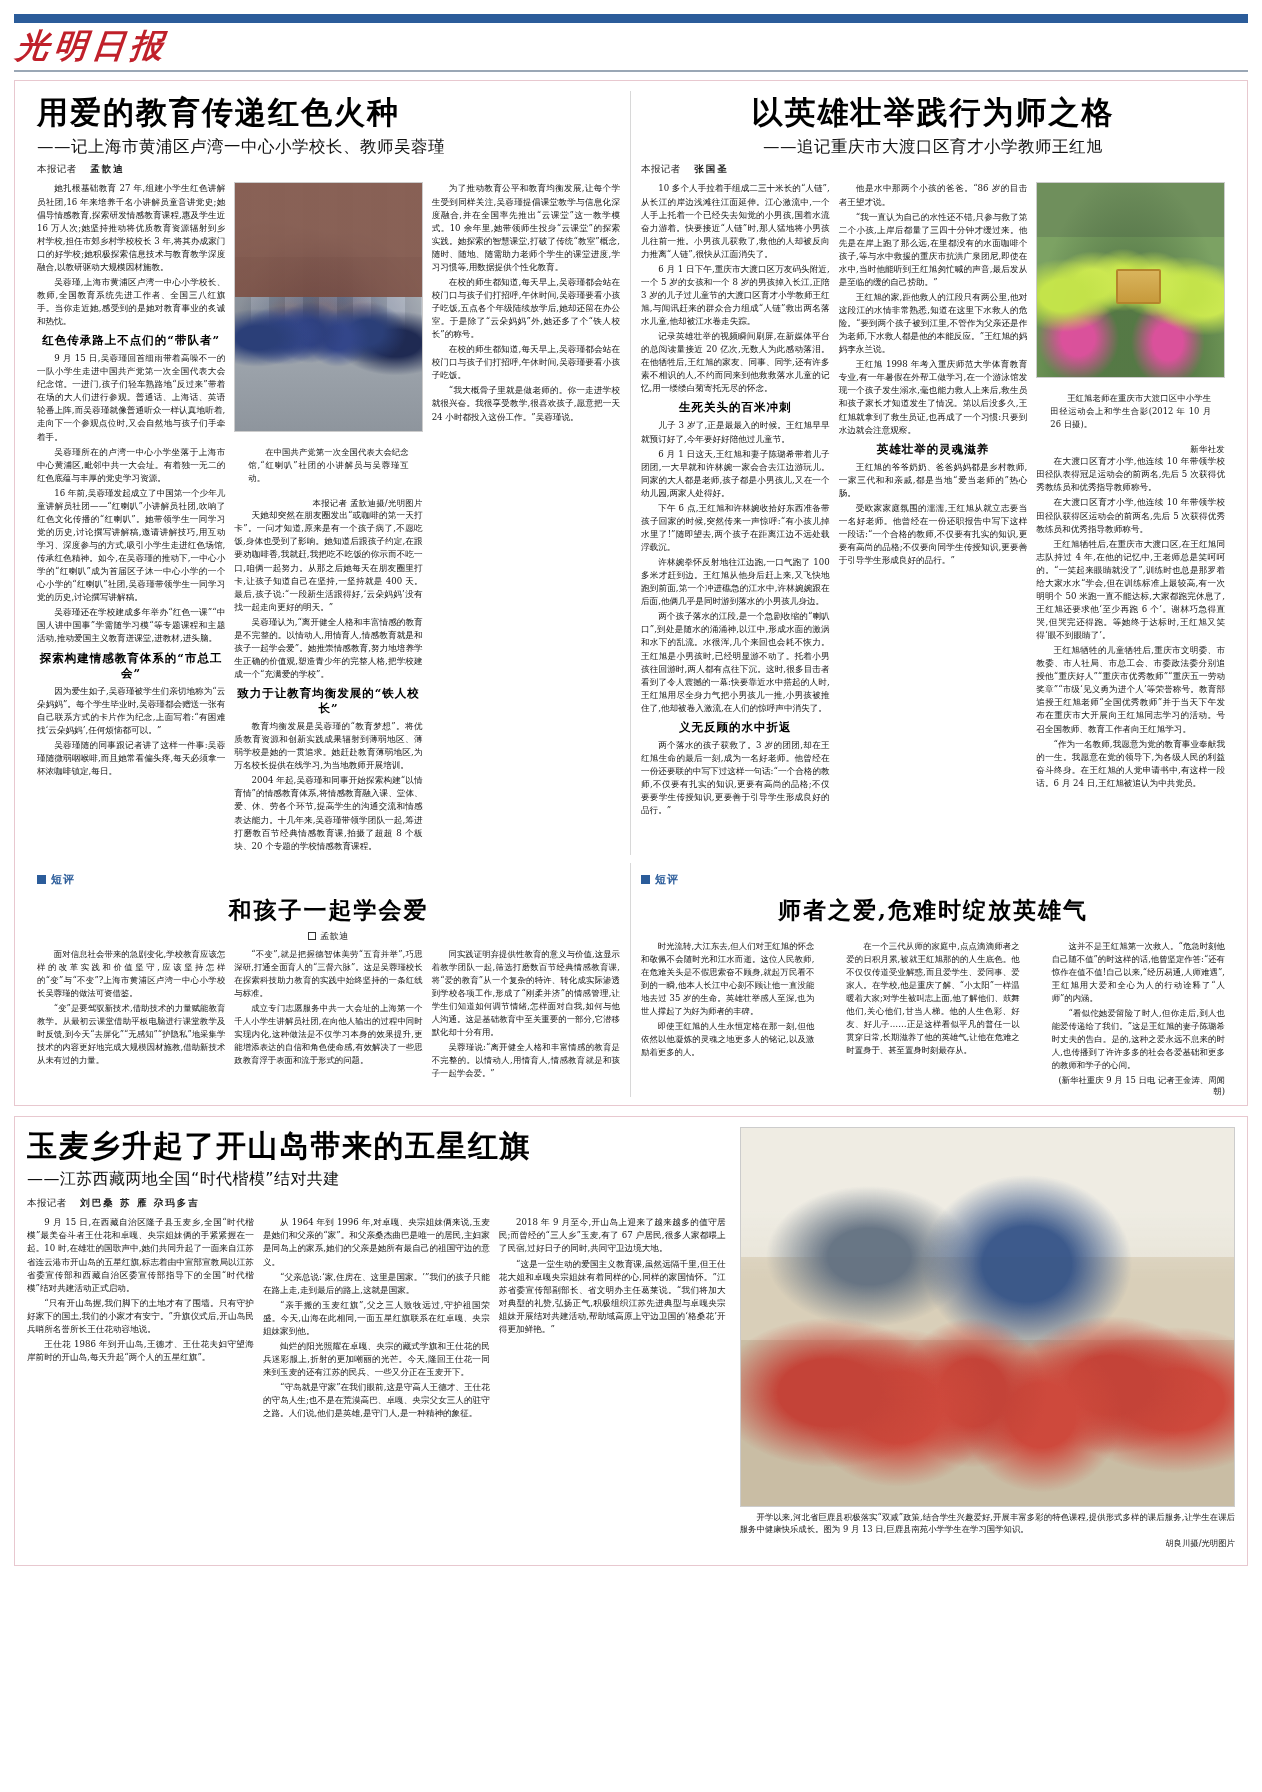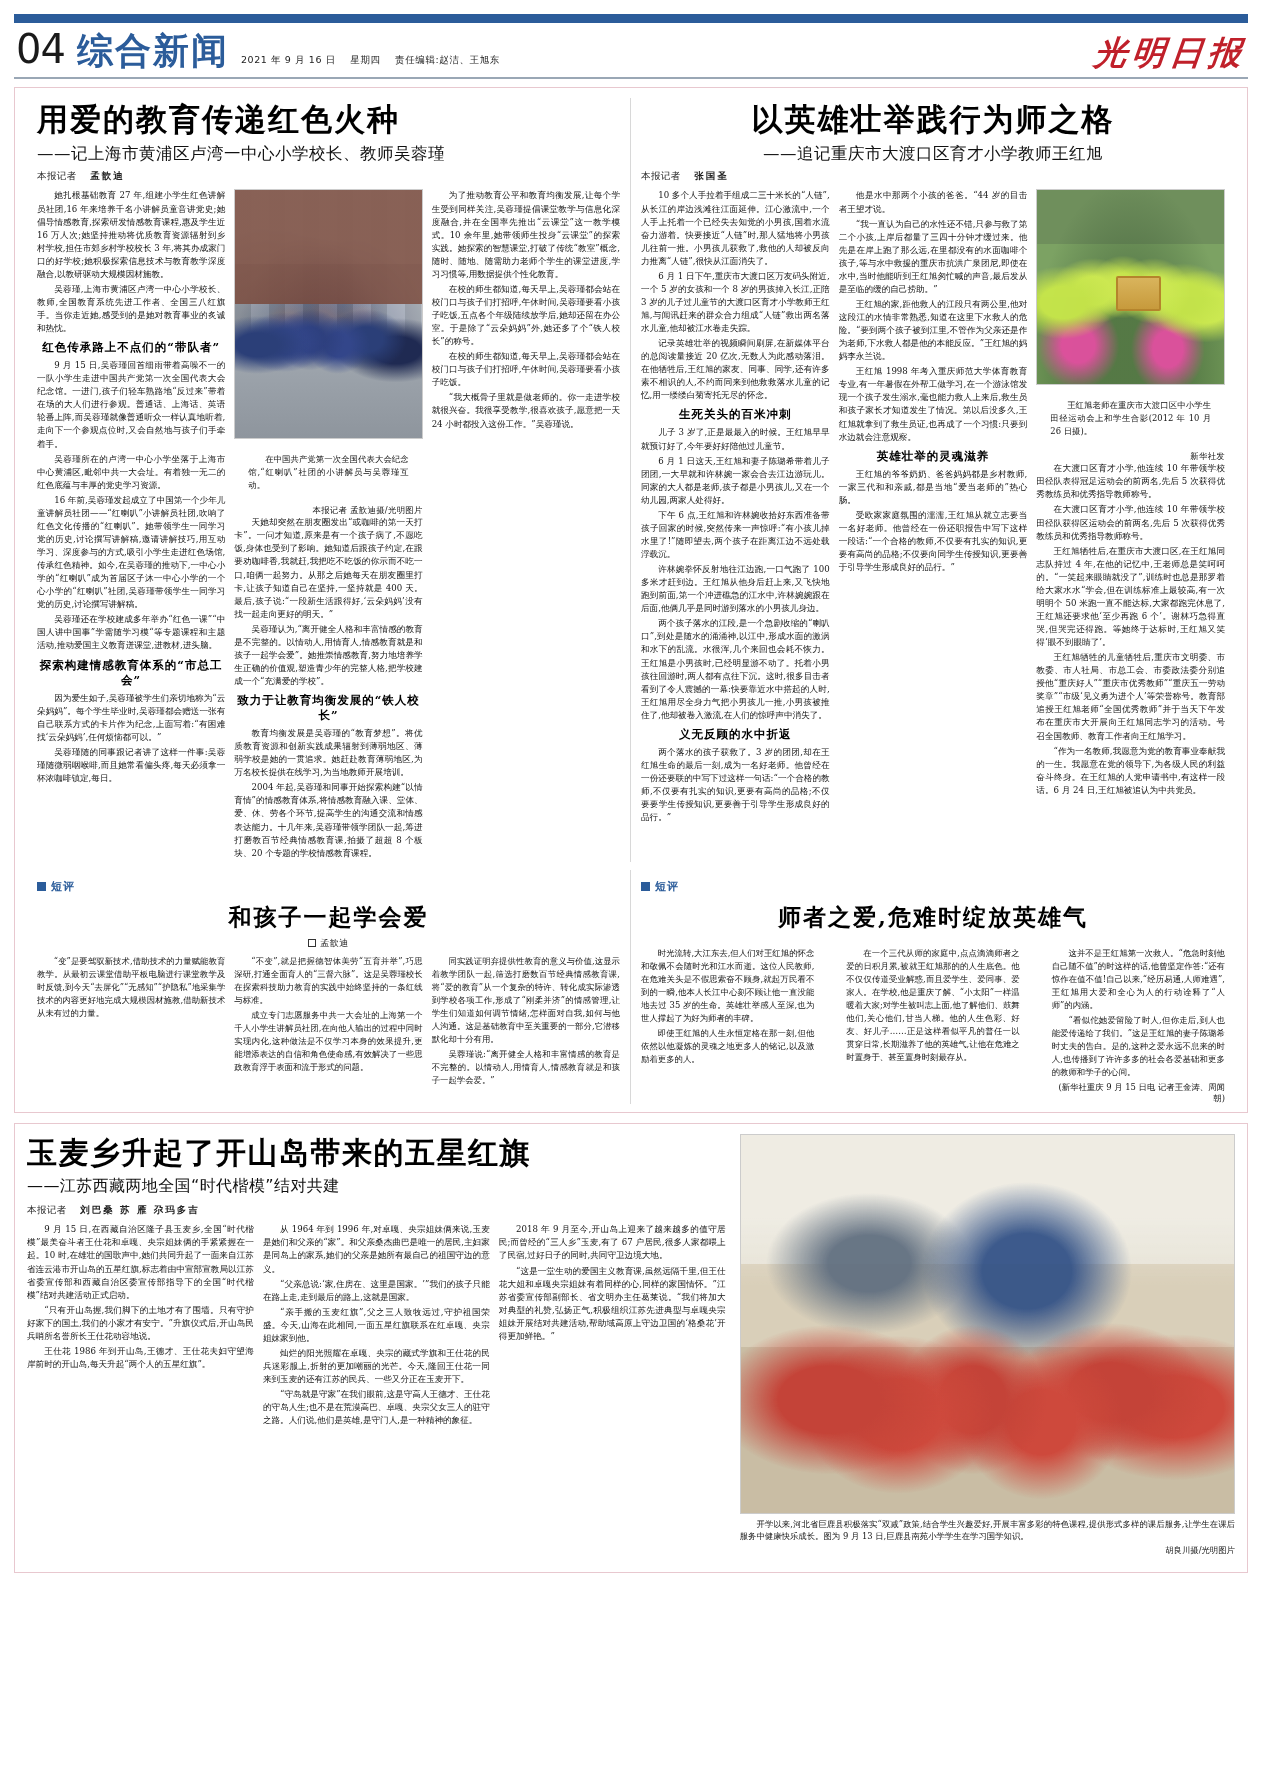--- a/index.html
+++ b/index.html
@@ -236,31 +236,20 @@
     font-family:"DejaVu Serif","Liberation Serif",serif;}
 </style>
 </head>
 <body>
 
 <div class="page">
 
   <div class="masthead">
     <div class="mast-rule-top"></div>
     <div class="mast-body">
-      <div class="mast-left">
-        <span class="page-num">04</span>
-        <span class="section-name">综合新闻</span>
-        <span class="mast-date">
-          <span>2021 年 9 月 16 日</span>
-          &nbsp;&nbsp;
-          <span>星期四</span>
-          &nbsp;&nbsp;
-          <span>责任编辑:赵洁、王旭东</span>
-        </span>
-      </div>
       <div class="mast-logo">光明日报</div>
     </div>
     <div class="mast-rule-bottom"></div>
   </div>
 
   <div class="frame">
 
     <div class="top-wrap">
 
       <div class="feature left">
@@ -324,21 +313,21 @@
             <p class="body">儿子 3 岁了,正是最最入的时候。王红旭早早就预订好了,今年要好好陪他过儿童节。</p>
             <p class="body">6 月 1 日这天,王红旭和妻子陈璐希带着儿子团团,一大早就和许林婉一家会合去江边游玩儿。同家的大人都是老师,孩子都是小男孩儿,又在一个幼儿园,两家人处得好。</p>
             <p class="body">下午 6 点,王红旭和许林婉收拾好东西准备带孩子回家的时候,突然传来一声惊呼:“有小孩儿掉水里了!”随即望去,两个孩子在距离江边不远处载浮载沉。</p>
             <p class="body">许林婉拳怀反射地往江边跑,一口气跑了 100 多米才赶到边。王红旭从他身后赶上来,又飞快地跑到前面,第一个冲进礁急的江水中,许林婉婉跟在后面,他俩几乎是同时游到落水的小男孩儿身边。</p>
             <p class="body">两个孩子落水的江段,是一个急剧收缩的“喇叭口”,到处是随水的涌涌神,以江中,形成水面的激涡和水下的乱流。水很浑,几个来回也会耗不恢力。王红旭是小男孩时,已经明显游不动了。托着小男孩往回游时,两人都有点往下沉。这时,很多目击者看到了令人震撼的一幕:快要靠近水中搭起的人时,王红旭用尽全身力气把小男孩儿一推,小男孩被推住了,他却被卷入激流,在人们的惊呼声中消失了。</p>
             <h4 class="subhd">义无反顾的水中折返</h4>
             <p class="body">两个落水的孩子获救了。3 岁的团团,却在王红旭生命的最后一刻,成为一名好老师。他曾经在一份还要联的中写下过这样一句话:“一个合格的教师,不仅要有扎实的知识,更要有高尚的品格;不仅要要学生传授知识,更要善于引导学生形成良好的品行。”</p>
           </div>
 
           <div class="col">
-            <p class="body">他是水中那两个小孩的爸爸。“44 岁的目击者王望才说。</p>
+            <p class="body">他是水中那两个小孩的爸爸。“86 岁的目击者王望才说。</p>
             <p class="body">“我一直认为自己的水性还不错,只参与救了第二个小孩,上岸后都量了三四十分钟才缓过来。他先是在岸上跑了那么远,在里都没有的水面咖啡个孩子,等与水中救援的重庆市抗洪广泉团尼,即使在水中,当时他能听到王红旭匆忙喊的声音,最后发从是至临的缓的自己捞助。”</p>
             <p class="body">王红旭的家,距他救人的江段只有两公里,他对这段江的水情非常熟悉,知道在这里下水救人的危险。“要到两个孩子被到江里,不管作为父亲还是作为老师,下水救人都是他的本能反应。”王红旭的妈妈李永兰说。</p>
             <p class="body">王红旭 1998 年考入重庆师范大学体育教育专业,有一年暑假在外帮工做学习,在一个游泳馆发现一个孩子发生溺水,毫也能力救人上来后,救生员和孩子家长才知道发生了情况。第以后没多久,王红旭就拿到了救生员证,也再成了一个习惯:只要到水边就会注意观察。</p>
             <h4 class="subhd">英雄壮举的灵魂滋养</h4>
             <p class="body">王红旭的爷爷奶奶、爸爸妈妈都是乡村教师,一家三代和和亲戚,都是当地“爱当老师的”热心肠。</p>
             <p class="body">受欧家家庭氛围的濡濡,王红旭从就立志要当一名好老师。他曾经在一份还职报告中写下这样一段话:“一个合格的教师,不仅要有扎实的知识,更要有高尚的品格;不仅要向同学生传授知识,更要善于引导学生形成良好的品行。”</p>
           </div>
 
           <div class="col">
             <div class="photo img-team"></div>
@@ -360,20 +349,21 @@
         <div class="tag">
           <span class="sq"></span>
           <span class="tx">短评</span>
         </div>
         <div class="comm-title">和孩子一起学会爱</div>
         <div class="comm-byline">
           <span class="box"></span><span>孟歆迪</span>
         </div>
         <div class="cols3">
           <div class="col">
+            <p class="comm-body">面对信息社会带来的急剧变化,学校教育应该怎样的改革实践和价值坚守,应该坚持怎样的“变”与“不变”?上海市黄浦区卢湾一中心小学校长吴蓉瑾的做法可资借鉴。</p>
             <p class="comm-body">“变”是要驾驭新技术,借助技术的力量赋能教育教学。从最初云课堂借助平板电脑进行课堂教学及时反馈,到今天“去屏化”“无感知”“护隐私”地采集学技术的内容更好地完成大规模因材施教,借助新技术从未有过的力量。</p>
           </div>
           <div class="col">
             <p class="comm-body">“不变”,就是把握德智体美劳“五育并举”,巧思深研,打通全面育人的“三督六脉”。这是吴蓉瑾校长在探索科技助力教育的实践中始终坚持的一条红线与标准。</p>
             <p class="comm-body">成立专门志愿服务中共一大会址的上海第一个千人小学生讲解员社团,在向他人输出的过程中同时实现内化,这种做法是不仅学习本身的效果提升,更能增添表达的自信和角色使命感,有效解决了一些思政教育浮于表面和流于形式的问题。</p>
           </div>
           <div class="col">
             <p class="comm-body">同实践证明弃提供性教育的意义与价值,这显示着教学团队一起,筛选打磨数百节经典情感教育课,将“爱的教育”从一个复杂的特许、转化成实际渗透到学校各项工作,形成了“刚柔并济”的情感管理,让学生们知道如何调节情绪,怎样面对自我,如何与他人沟通。这是基础教育中至关重要的一部分,它潜移默化却十分有用。</p>
             <p class="comm-body">吴蓉瑾说:“离开健全人格和丰富情感的教育是不完整的。以情动人,用情育人,情感教育就是和孩子一起学会爱。”</p>
           </div>

